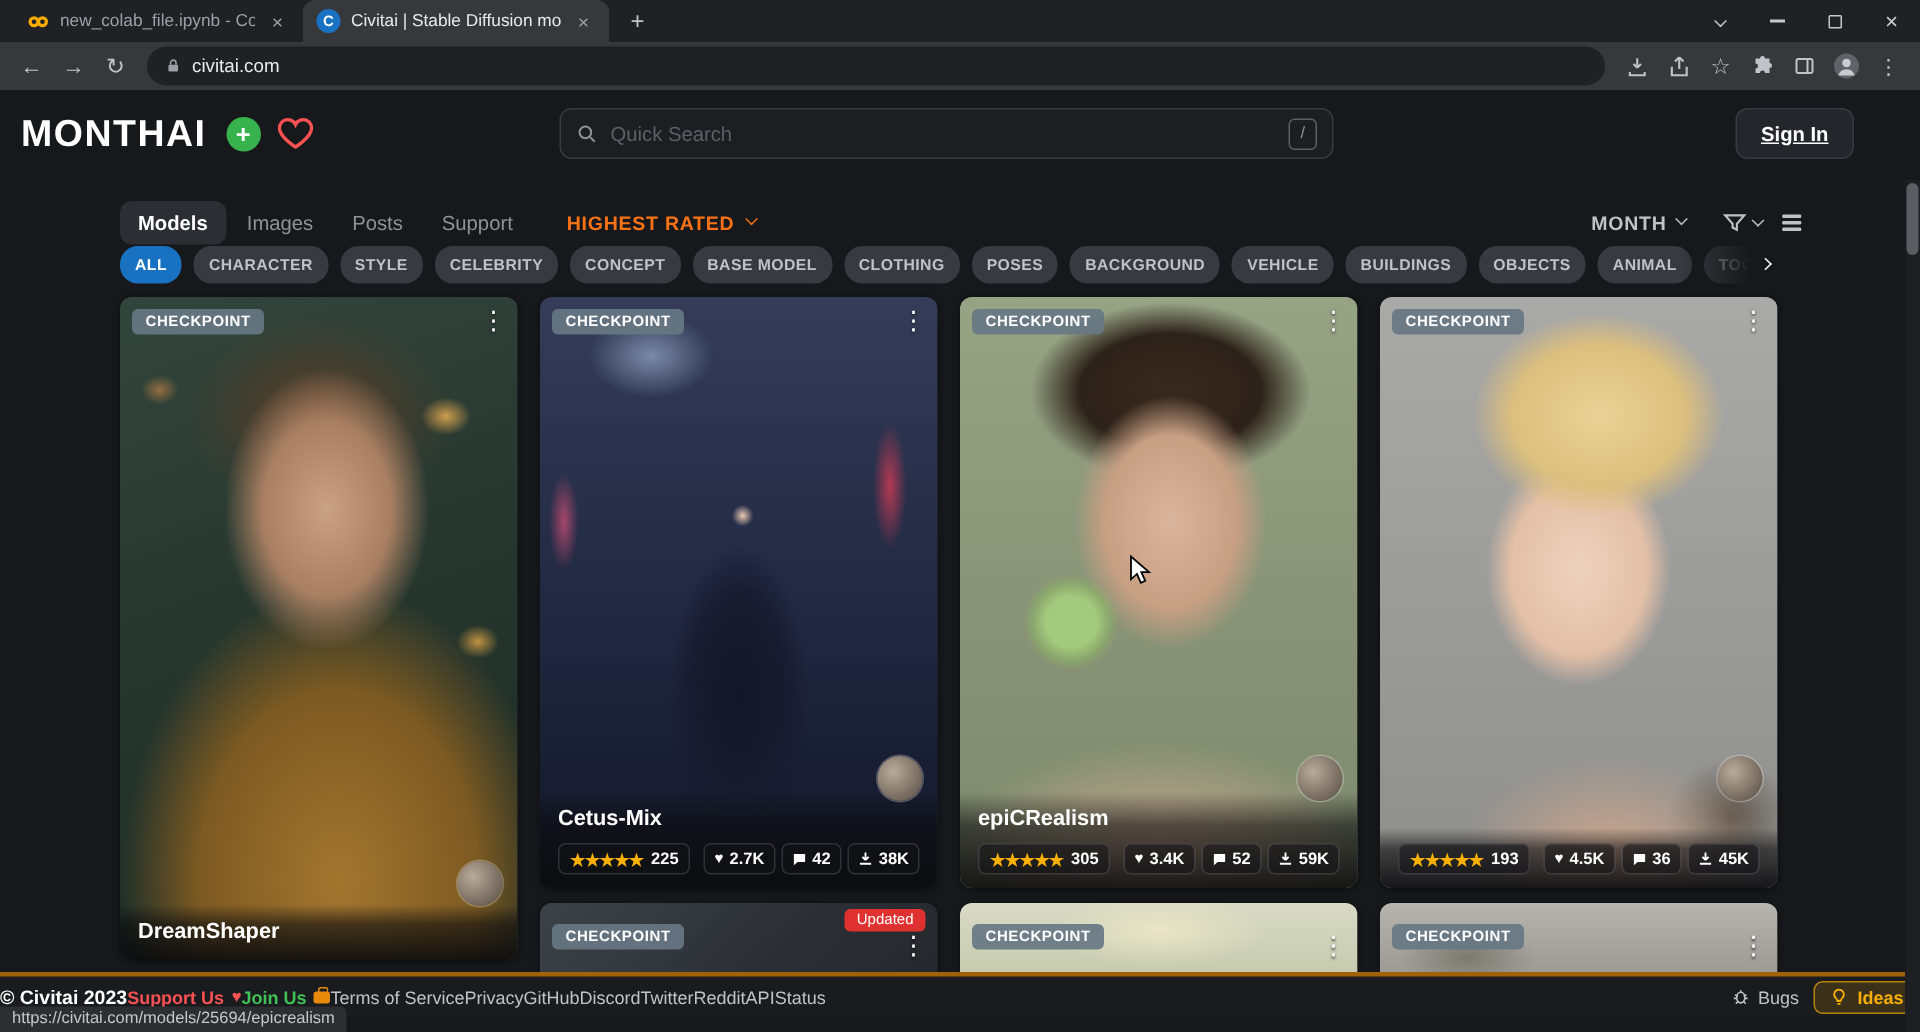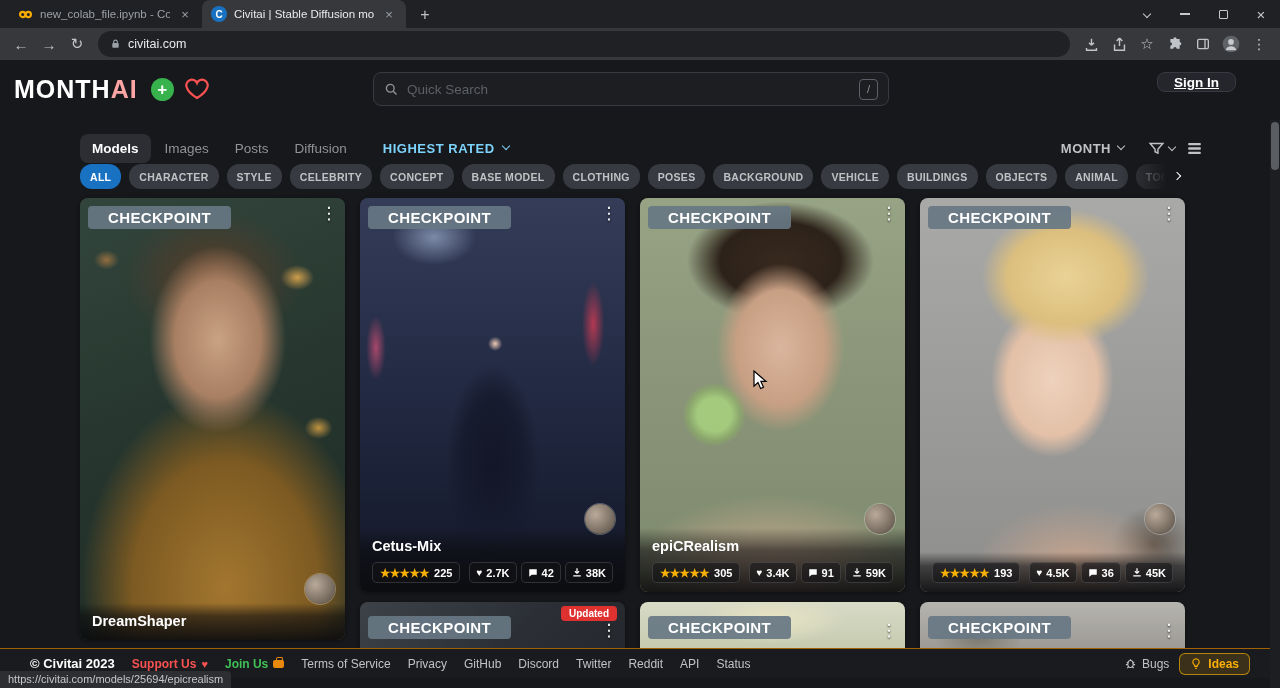--- a/index.html
+++ b/index.html
@@ -25,33 +25,33 @@
 
   .toolbar{position:absolute;top:28px;left:0;right:0;height:32px;background:#37383b;display:flex;align-items:center;padding:0 8px;gap:2px;}
   .nav-btn{width:26px;height:26px;border-radius:50%;display:flex;align-items:center;justify-content:center;color:#c0c3c7;font-size:15px;flex:none;}
   .urlbar{flex:1;height:26px;background:#202124;border-radius:13px;display:flex;align-items:center;padding:0 12px;gap:7px;margin:0 6px;color:#e8eaed;font-size:12.5px;min-width:0;}
   .tb-icon{width:26px;height:26px;display:flex;align-items:center;justify-content:center;color:#c0c3c7;flex:none;}
 
   
   .site{position:absolute;top:60px;left:0;width:1280px;height:628px;background:#17181B;overflow:hidden;}
   .site-header{position:absolute;top:0;left:0;right:0;height:58px;display:flex;align-items:center;padding:0 14px;}
   .logo{font-size:25px;font-weight:800;letter-spacing:1px;color:#fff;display:flex;}
-  .logo-accent{color:#fca5a5;}
+  .logo-accent{color:#ffffff;}
   .plus-btn{width:23px;height:23px;border-radius:50%;background:#37b24d;color:#fff;font-size:17px;font-weight:700;display:flex;align-items:center;justify-content:center;margin-left:13px;line-height:1;}
   .heart-btn{margin-left:11px;display:flex;align-items:center;}
   .search{position:absolute;left:373px;top:12px;width:516px;height:34px;background:#1d1e22;border:1px solid #373A40;border-radius:8px;display:flex;align-items:center;padding:0 10px;gap:8px;}
   .search input{flex:1;background:transparent;border:none;outline:none;color:#C1C2C5;font-size:13.5px;font-family:"Liberation Sans",sans-serif;}
   .search input::placeholder{color:#5C5F66;}
   .kbd{width:19px;height:21px;border:1px solid #5C5F66;border-radius:4px;color:#909296;font-size:11px;display:flex;align-items:center;justify-content:center;}
-  .signin{position:absolute;right:44px;top:12px;height:20px;padding:0 16px;background:#25262B;border:1px solid #373A40;border-radius:8px;color:#fff;font-size:13.5px;font-weight:600;display:flex;align-items:center;text-decoration:underline;}
+  .signin{position:absolute;right:44px;top:12px;height:34px;padding:0 16px;background:#25262B;border:1px solid #373A40;border-radius:8px;color:#fff;font-size:13.5px;font-weight:600;display:flex;align-items:center;text-decoration:underline;}
 
   .nav-row{position:absolute;top:72px;left:80px;right:76px;height:32px;display:flex;align-items:center;}
   .nav-tab{padding:7px 12px;border-radius:8px;font-size:13.5px;color:#909296;margin-right:2px;}
   .nav-tab.active{background:#2C2E33;color:#fff;font-weight:600;}
-  .sort{margin-left:22px;display:flex;align-items:center;gap:8px;color:#7dd3fc;font-size:13px;font-weight:700;letter-spacing:.5px;}
+  .sort{margin-left:22px;display:flex;align-items:center;gap:8px;color:#f97316;font-size:13px;font-weight:700;letter-spacing:.5px;}
   .nav-spacer{flex:1;}
   .period{display:flex;align-items:center;gap:7px;color:#C1C2C5;font-size:13px;font-weight:700;letter-spacing:.5px;margin-right:14px;}
   .icon-btn{display:flex;align-items:center;gap:4px;color:#C1C2C5;margin-left:10px;}
 
   .chips-row{position:absolute;top:104px;left:80px;width:1100px;height:26px;display:flex;gap:8px;overflow:hidden;}
   .chip{height:25px;padding:0 10px;border-radius:12px;background:#373A40;color:#C1C2C5;font-size:10.5px;font-weight:700;letter-spacing:.3px;display:flex;align-items:center;flex:none;text-transform:uppercase;}
   .chip.active{background:#1971C2;color:#fff;}
   .chips-fade{position:absolute;top:100px;left:1120px;width:62px;height:32px;background:linear-gradient(90deg,rgba(23,24,27,0),#17181B 75%);display:flex;align-items:center;justify-content:flex-end;color:#fff;padding-right:2px;}
 
   
@@ -89,41 +89,41 @@
   .img-r2c{background:radial-gradient(60px 30px at 22% 60%,#7c796f,transparent 75%),linear-gradient(180deg,#b6b4af 0%,#96938d 100%);}
 
   .card1{left:80px;top:138px;height:442px;}
   .card2{left:360px;top:138px;height:394px;}
   .card3{left:640px;top:138px;height:394px;}
   .card4{left:920px;top:138px;height:394px;}
   .card5{left:360px;top:542px;height:60px;}
   .card6{left:640px;top:542px;height:60px;}
   .card7{left:920px;top:542px;height:60px;}
 
-  .type-badge{position:absolute;top:8px;left:8px;background:rgba(103,119,131,.92);color:#fff;font-size:15px;font-weight:700;letter-spacing:.4px;padding:3px 20px;border-radius:4px;z-index:3;}
+  .type-badge{position:absolute;top:8px;left:8px;background:rgba(103,119,131,.92);color:#fff;font-size:10px;font-weight:700;letter-spacing:.4px;padding:3px 9px;border-radius:4px;z-index:3;}
   .type-badge.low{top:14px;}
-  .updated-badge{position:absolute;top:4px;right:8px;background:#e03131;color:#fff;font-size:10px;font-weight:700;padding:2px 8px;border-radius:4px;z-index:3;}
+  .updated-badge{position:absolute;top:4px;right:8px;background:#e03131;color:#fff;font-size:10px;font-weight:400;padding:2px 8px;border-radius:4px;z-index:3;}
   .kebab{position:absolute;top:5px;right:4px;width:24px;text-align:center;color:#fff;font-size:17px;text-shadow:0 1px 2px rgba(0,0,0,.8);z-index:3;}
   .kebab.low{top:18px;}
   .avatar{position:absolute;right:10px;width:30px;height:30px;border-radius:50%;background:radial-gradient(circle at 35% 35%,#b9aa9b,#6d6257 75%);box-shadow:0 0 0 1px rgba(255,255,255,.28);z-index:3;}
   .card2 .avatar,.card3 .avatar,.card4 .avatar{bottom:58px;}
   .card1 .avatar{bottom:36px;}
   .card-overlay{position:absolute;left:0;right:0;bottom:0;padding:10px 12px 9px;background:linear-gradient(180deg,rgba(12,12,14,0) 0%,rgba(12,12,14,.6) 35%,rgba(12,12,14,.92) 100%);z-index:2;}
   .card-title{font-size:14.5px;font-weight:700;color:#fff;margin-bottom:8px;}
   .card1 .card-title{margin-bottom:2px;}
   .card-stats{display:flex;align-items:center;gap:4px;}
   .rating-pill,.stat-pill{display:flex;align-items:center;gap:5px;background:rgba(18,19,22,.55);border:1px solid rgba(255,255,255,.14);border-radius:5px;height:21px;padding:0 7px;color:#fff;font-size:11px;font-weight:700;}
   .stat-pill{padding:0 6px;gap:4px;}
   .stars{color:#fab005;font-size:11.5px;letter-spacing:-.5px;}
   .stat-group{margin-left:auto;display:flex;gap:4px;}
   .pill-icon{display:flex;align-items:center;}
   .heart-glyph{color:#fff;font-size:10px;}
 
   
-  .site-footer{position:absolute;left:0;right:0;top:588px;height:30px;background:#1A1B1E;border-top:1px solid #a16207;display:flex;align-items:center;padding:0 30px;gap:17px;z-index:5;font-size:12px;color:#C1C2C5;}
+  .site-footer{position:absolute;left:0;right:0;top:588px;height:30px;background:#1A1B1E;border-top:3px solid #a16207;display:flex;align-items:center;padding:0 0;gap:0;z-index:5;font-size:12px;color:#C1C2C5;}
   .copyright{font-size:13px;font-weight:700;color:#fff;}
   .flink{display:flex;align-items:center;gap:5px;}
   .flink-red{color:#fa5252;font-weight:600;}
   .flink-green{color:#40c057;font-weight:600;}
   .mini-heart{color:#fa5252;font-size:11px;}
   .briefcase{display:inline-block;width:11px;height:8px;background:#e8890c;border-radius:2px;position:relative;}
   .briefcase::before{content:'';position:absolute;top:-3px;left:3px;width:5px;height:3px;border:1.5px solid #e8890c;border-bottom:none;border-radius:2px 2px 0 0;}
   .footer-right{margin-left:auto;display:flex;align-items:center;gap:10px;justify-content:center;}
   .bugs{display:flex;align-items:center;gap:5px;color:#C1C2C5;}
   .ideas{display:flex;align-items:center;gap:6px;background:rgba(250,176,5,.15);border:1px solid rgba(250,176,5,.65);color:#fab005;font-weight:700;padding:3px 10px;border-radius:6px;}
@@ -241,21 +241,21 @@
         <input type="text" placeholder="Quick Search" style="">
         <span class="kbd">/</span>
       </div>
       <div class="signin">Sign In</div>
     </div>
 
     <div class="nav-row">
       <div class="nav-tab active">Models</div>
       <div class="nav-tab">Images</div>
       <div class="nav-tab">Posts</div>
-      <div class="nav-tab">Diffusion</div>
+      <div class="nav-tab">Support</div>
       <div class="sort">
         <span>HIGHEST RATED</span>
         <span class="chev" style="margin-top:-4px;"></span>
       </div>
       <div class="nav-spacer"></div>
       <div class="period">
         <span>MONTH</span>
         <span class="chev" style="margin-top:-4px;"></span>
       </div>
       <div class="icon-btn">
@@ -358,21 +358,21 @@
             <span class="stat-pill">
                 <span class="heart-glyph">♥</span>
                 <span>3.4K</span>
               </span>
             <span class="stat-pill">
                 <span class="pill-icon">
                   <svg width="10" height="10" viewBox="0 0 24 24">
                     <path d="M3 3h18v13H9l-6 5z" fill="#fff"></path>
                   </svg>
                 </span>
-                <span>91</span>
+                <span>52</span>
               </span>
             <span class="stat-pill">
                 <span class="pill-icon">
                   <svg width="10" height="11" viewBox="0 0 24 24" fill="none" stroke="#fff" stroke-width="3">
                     <path d="M12 2v12m0 0l-5-5m5 5l5-5M3 20h18"></path>
                   </svg>
                 </span>
                 <span>59K</span>
               </span>
           </span>

